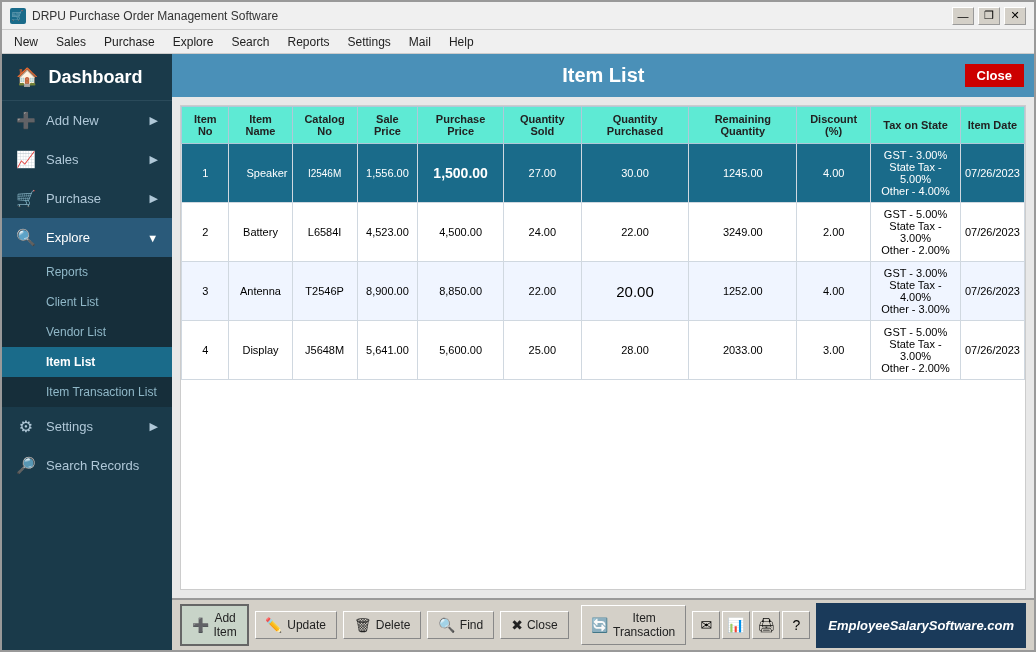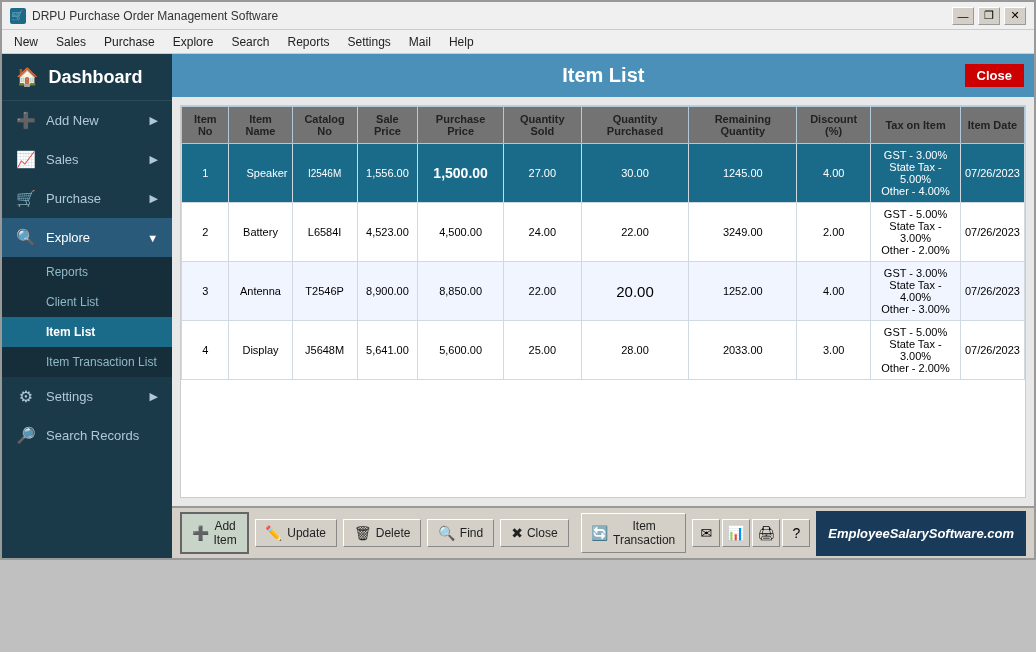--- a/index.html
+++ b/index.html
@@ -1,19 +1,19 @@
 <!DOCTYPE html>
 <html><head>
   <meta charset="utf-8">
   <style>
     * { box-sizing: border-box; margin: 0; padding: 0; font-family: Arial, sans-serif; }
     body { background: #c0c0c0; width: 1036px; height: 652px; overflow: hidden; font-size: 13px; }
 
     
-    .window { width: 1036px; height: 560px; background: #f0f0f0; border: 2px solid #999; display: flex; flex-direction: column; }
+    .window { width: 1036px; height: 652px; background: #f0f0f0; border: 2px solid #999; display: flex; flex-direction: column; }
     .title-bar { background: #f0f0f0; height: 28px; display: flex; align-items: center; justify-content: space-between; padding: 0 8px; border-bottom: 1px solid #ccc; }
     .title-bar-left { display: flex; align-items: center; gap: 6px; font-size: 12px; color: #333; }
     .title-bar-icon { width: 16px; height: 16px; background: #1a6b8a; border-radius: 2px; display: flex; align-items: center; justify-content: center; }
     .title-bar-icon::after { content: '🛒'; font-size: 10px; }
     .title-bar-controls { display: flex; gap: 4px; }
     .title-btn { width: 22px; height: 18px; background: #d4d0c8; border: 1px solid #999; border-top-color: #fff; border-left-color: #fff; cursor: pointer; font-size: 11px; display: flex; align-items: center; justify-content: center; }
 
     
     .menu-bar { background: #f0f0f0; height: 24px; display: flex; align-items: center; padding: 0 4px; border-bottom: 1px solid #ccc; gap: 2px; }
     .menu-item { padding: 2px 8px; font-size: 12px; cursor: pointer; color: #222; }
@@ -38,21 +38,21 @@
     
     .content { flex: 1; display: flex; flex-direction: column; background: #e8e8e8; }
 
     
     .content-header { background: #4a90b8; color: #fff; text-align: center; padding: 10px; font-size: 20px; font-weight: bold; display: flex; align-items: center; justify-content: space-between; }
     .close-btn-red { background: #cc0000; color: #fff; border: none; padding: 4px 12px; font-size: 13px; font-weight: bold; cursor: pointer; }
 
     
     .table-container { flex: 1; overflow-y: auto; background: #fff; margin: 8px; border: 1px solid #ccc; }
     table { width: 100%; border-collapse: collapse; font-size: 12px; }
-    thead tr { background: #737373; }
+    thead tr { background: #5eead4; }
     th { padding: 6px 4px; border: 1px solid #b0c8d8; text-align: center; font-weight: bold; color: #222; font-size: 11px; vertical-align: middle; }
     td { padding: 5px 4px; border: 1px solid #d0d8e0; text-align: center; vertical-align: middle; }
     tr.selected td { background: #1a6b8a; color: #fff; }
     tr.row-even td { background: #f0f5ff; }
     tr.row-odd td { background: #ffffff; }
 
     
     .bottom-bar { background: #d4d0c8; border-top: 2px solid #999; padding: 6px 8px; display: flex; align-items: center; gap: 6px; height: 52px; }
     .tool-btn { display: flex; align-items: center; gap: 4px; padding: 5px 10px; font-size: 12px; background: #d4d0c8; border: 1px solid #fff; border-right-color: #888; border-bottom-color: #888; cursor: pointer; color: #222; font-weight: normal; }
     .tool-btn-icon { font-size: 14px; }
@@ -120,20 +120,21 @@
 
       <div class="sidebar-item active">
         <span class="sidebar-item-icon">🔍</span>
         <span class="sidebar-item-label">Explore</span>
         <span class="sidebar-item-arrow">▼</span>
       </div>
 
       <div class="sidebar-sub">
         <div class="sidebar-sub-item">Reports</div>
         <div class="sidebar-sub-item">Client List</div>
+        <div class="sidebar-sub-item">Vendor List</div>
         <div class="sidebar-sub-item active">Item List</div>
         <div class="sidebar-sub-item">Item Transaction List</div>
       </div>
 
       <div class="sidebar-item">
         <span class="sidebar-item-icon">⚙</span>
         <span class="sidebar-item-label">Settings</span>
         <span class="sidebar-item-arrow">▶</span>
       </div>
 
@@ -157,21 +158,21 @@
             <tr>
               <th>Item No</th>
               <th>Item Name</th>
               <th>Catalog No</th>
               <th>Sale Price</th>
               <th>Purchase Price</th>
               <th>Quantity Sold</th>
               <th>Quantity Purchased</th>
               <th>Remaining Quantity</th>
               <th>Discount (%)</th>
-              <th>Tax on Item</th>
+              <th>Tax on State</th>
               <th>Item Date</th>
             </tr>
           </thead>
           <tbody id="table-body">
           <tr class="selected">
                 <td style="white-space: pre-line; font-size: 11px;">1</td>
                 <td style="white-space: pre-line; font-size: 11px; text-align: right;">Speaker</td>
                 <td style="white-space: pre-line; font-size: 10px;">I2546M</td>
                 <td style="white-space: pre-line; font-size: 11px;">1,556.00</td>
                 <td style="white-space: pre-line; font-size: 14px; font-weight: bold;">1,500.00</td>

